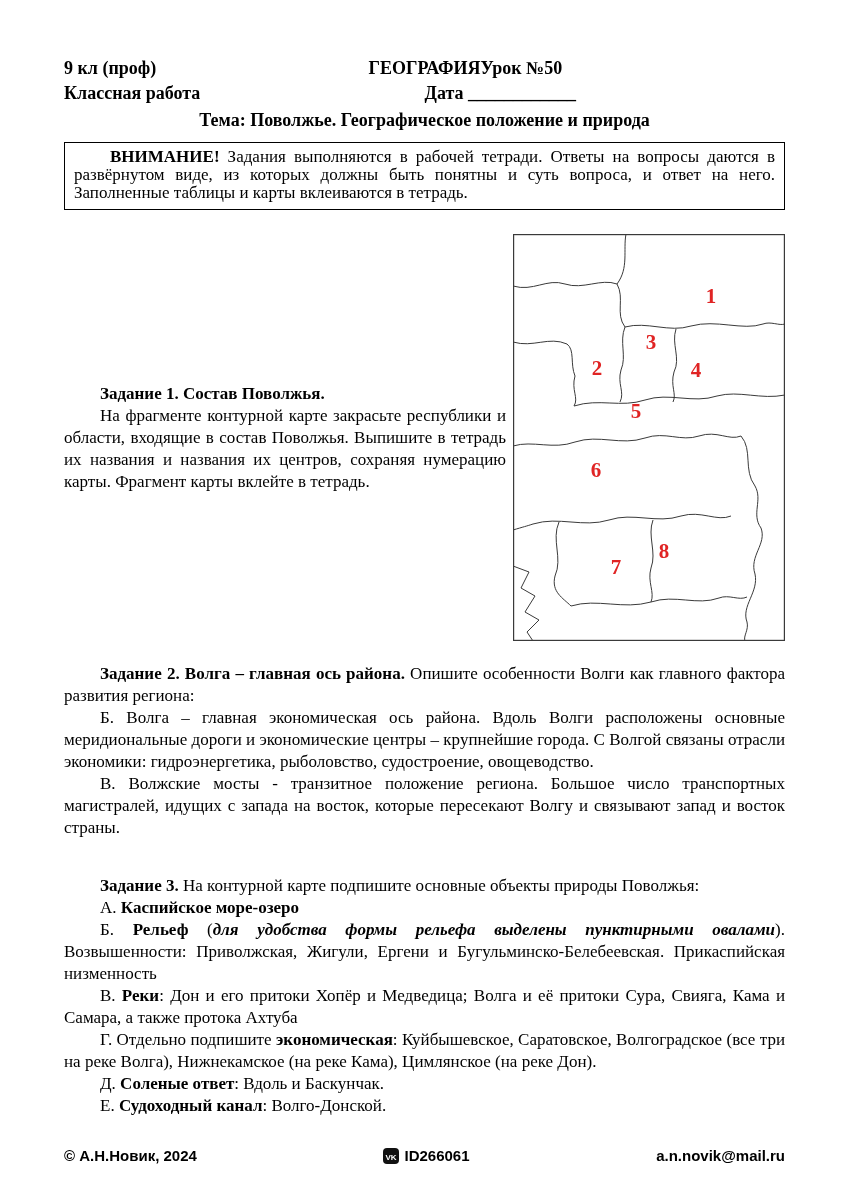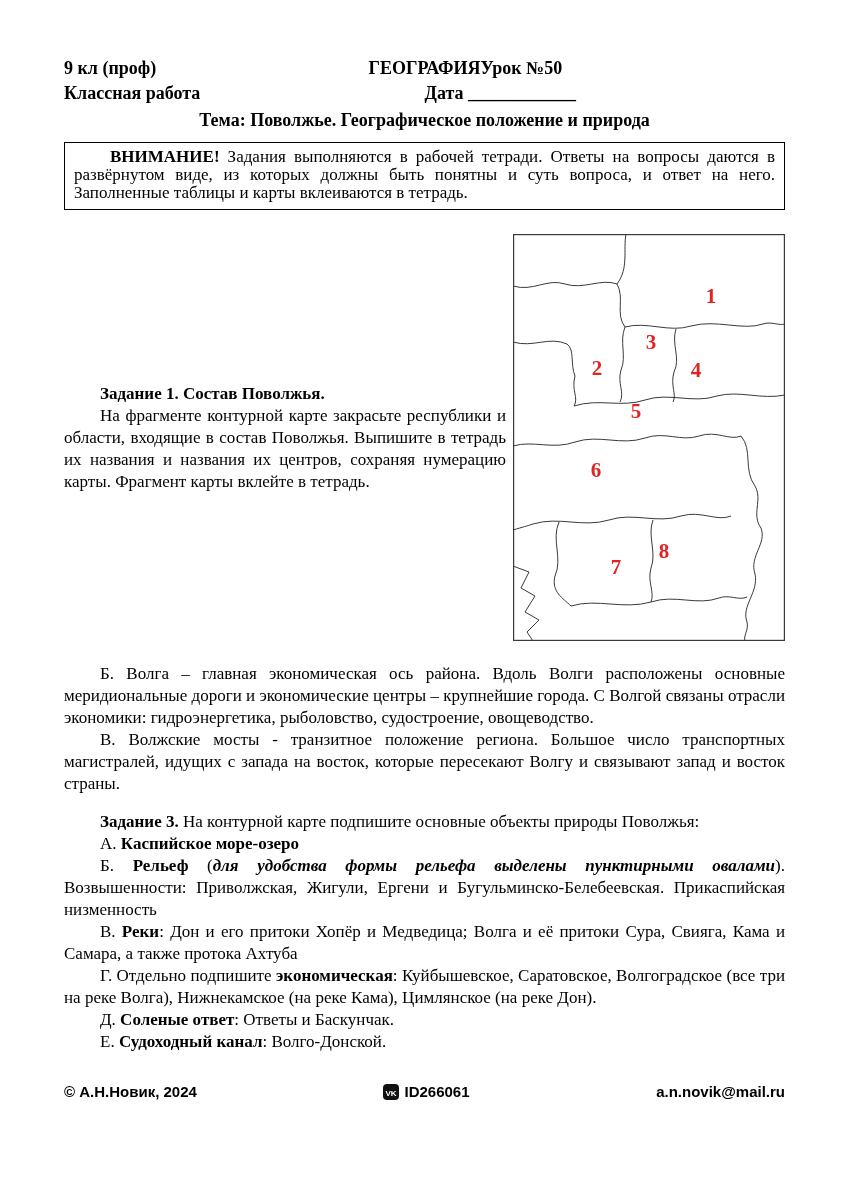--- a/index.html
+++ b/index.html
@@ -28,21 +28,21 @@
   .notice .ind { display:inline-block; width:36px; }
 
   .para { font-size:17px; line-height:22px; text-align:justify; text-indent:36px; }
   .para.title { font-weight:bold; }
 
   .task1row { display:flex; align-items:center; margin-top:24px; }
   .task1text { width:442px; }
   .mapwrap { margin-left:auto; width:272px; height:407px; }
 
   .section2 { margin-top:22px; }
-  .section3 { margin-top:16px; }
+  .section3 { margin-top:36px; }
 
   .footer { margin-top:30px; }
   .frow {
     display:flex; align-items:center; justify-content:space-between;
     font-family:"Liberation Sans", sans-serif;
     font-weight:bold; font-size:15px;
   }
   .fcenter { display:flex; align-items:center; gap:5px; }
   .vk { width:16px; height:16px; display:inline-block; }
 </style>
@@ -101,31 +101,32 @@
           <text x="123" y="184" fill="#e02424">5</text>
           <text x="83" y="243" fill="#e02424">6</text>
           <text x="103" y="340" fill="#e02424">7</text>
           <text x="151" y="324" fill="#e02424">8</text>
         </g>
       </svg>
     </div>
   </div>
 
   <div class="section2">
+    <p class="para"><b>Задание 2. Волга – главная ось района.</b><span> Опишите особенности Волги как главного фактора развития региона:</span></p>
     <p class="para">Б. Волга – главная экономическая ось района. Вдоль Волги расположены основные меридиональные дороги и экономические центры – крупнейшие города. С Волгой связаны отрасли экономики: гидроэнергетика, рыболовство, судостроение, овощеводство.</p>
     <p class="para">В. Волжские мосты - транзитное положение региона. Большое число транспортных магистралей, идущих с запада на восток, которые пересекают Волгу и связывают запад и восток страны.</p>
   </div>
 
   <div class="section3">
     <p class="para"><b>Задание 3.</b><span> На контурной карте подпишите основные объекты природы Поволжья:</span></p>
     <p class="para"><span>А. </span><b>Каспийское море-озеро</b><span></span></p>
     <p class="para"><span>Б. </span><b>Рельеф</b><span> (</span><b><i>для удобства формы рельефа выделены пунктирными овалами</i></b><span>). Возвышенности: Приволжская, Жигули, Ергени и Бугульминско-Белебеевская. Прикаспийская низменность</span></p>
     <p class="para"><span>В. </span><b>Реки</b><span>: Дон и его притоки Хопёр и Медведица; Волга и её притоки Сура, Свияга, Кама и Самара, а также протока Ахтуба</span></p>
     <p class="para"><span>Г. Отдельно подпишите </span><b>экономическая</b><span>: Куйбышевское, Саратовское, Волгоградское (все три на реке Волга), Нижнекамское (на реке Кама), Цимлянское (на реке Дон).</span></p>
-    <p class="para"><span>Д. </span><b>Соленые ответ</b><span>: Ответы и Баскунчак.</span></p>
+    <p class="para"><span>Д. </span><b>Соленые ответ</b><span>: Вдоль и Баскунчак.</span></p>
     <p class="para"><span>Е. </span><b>Судоходный канал</b><span>: Волго-Донской.</span></p>
   </div>
 
   <div class="footer">
     <div class="frow">
       <span>© А.Н.Новик, 2024</span>
       <span class="fcenter">
         <svg class="vk" viewBox="0 0 16 16">
           <rect x="0" y="0" width="16" height="16" rx="4" fill="#111111"></rect>
           <text x="8" y="11.5" text-anchor="middle" font-family="Liberation Sans, sans-serif" font-weight="bold" font-size="8" fill="#ffffff">VK</text>

